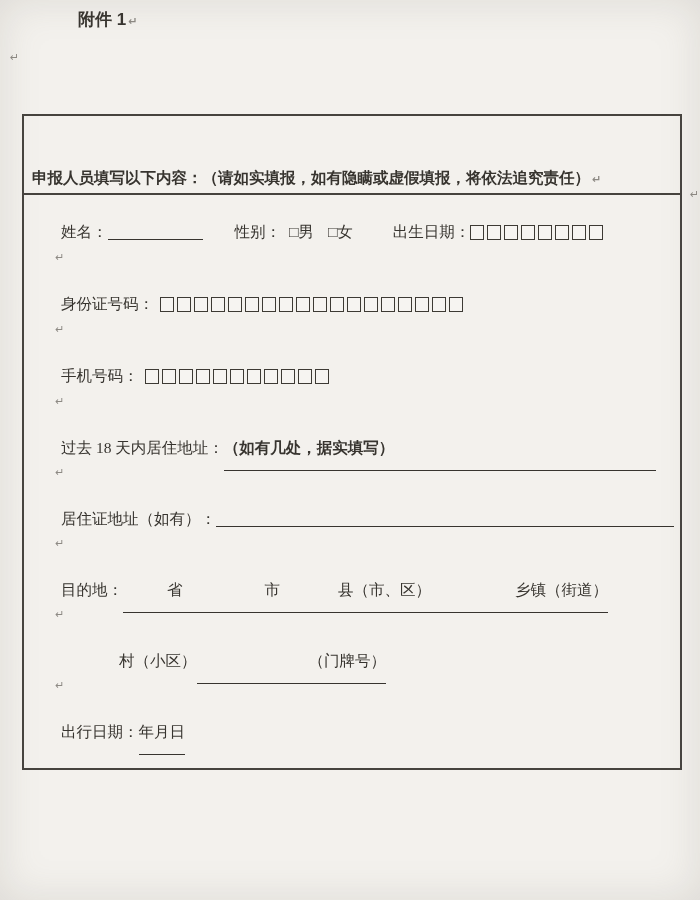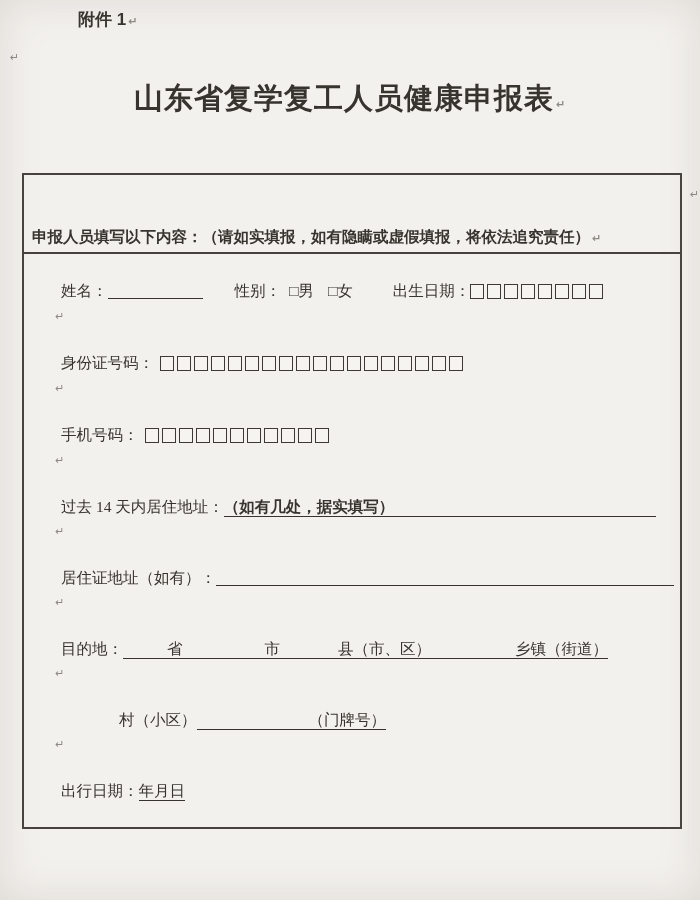--- a/index.html
+++ b/index.html
@@ -35,36 +35,35 @@
     font-weight:bold;font-size:15.5px;line-height:22px;
     padding:3px 8px 2px 8px;
     border-bottom:2px solid #46433e;
     white-space:pre-wrap;
     margin-top:48px;
   }
   .sec-body{padding:2px 6px 2px 6px;}
   .line{white-space:pre-wrap;font-size:15.5px;line-height:23px;}
   .sp{display:inline-block;height:2px;}
   .bl{display:inline-block;height:13px;border-bottom:1.4px solid #37342f;vertical-align:-3px;}
-  .ul{border-bottom:1.4px solid #37342f;padding-bottom:1px;text-align:right;}
+  .ul{border-bottom:1.4px solid #37342f;padding-bottom:14px;text-align:right;}
   .ul .sp{height:2px;}
   .hint{font-weight:bold;}
   .boxes{display:inline-block;vertical-align:-1px;}
   .cb{display:inline-block;width:12px;height:13px;border:1.5px solid #3d3a34;margin-right:3px;vertical-align:-2px;background:rgba(255,255,255,.25);}
   .rm{color:#8d8a84;font-size:11px;margin-left:2px;font-family:"DejaVu Sans",sans-serif;}
   .stray-rm{position:absolute;left:688px;top:188px;}
 </style>
 </head>
 <body>
 
 <div class="paper">
 
   <div class="attachment">附件 1<span class="rm">↵</span></div>
   <div class="lone-mark"><span class="rm">↵</span></div>
-  <div class="title">山东省复学复工人员健康申报表<span class="rm">↵</span></div>
 
   <span class="rm stray-rm">↵</span>
 
   <div class="form">
 
     <div class="sec-h">申报人员填写以下内容：（请如实填报，如有隐瞒或虚假填报，将依法追究责任）<span class="rm">↵</span></div>
 
     <div class="sec-body s1">
 
       <div class="line">
@@ -73,21 +72,21 @@
 
       <div class="line">
         <span>身份证号码：</span><span class="sp" style="width:6px"></span><span class="boxes"><span class="cb"></span><span class="cb"></span><span class="cb"></span><span class="cb"></span><span class="cb"></span><span class="cb"></span><span class="cb"></span><span class="cb"></span><span class="cb"></span><span class="cb"></span><span class="cb"></span><span class="cb"></span><span class="cb"></span><span class="cb"></span><span class="cb"></span><span class="cb"></span><span class="cb"></span><span class="cb"></span></span>
       <span class="rm">↵</span></div>
 
       <div class="line">
         <span>手机号码：</span><span class="sp" style="width:6px"></span><span class="boxes"><span class="cb"></span><span class="cb"></span><span class="cb"></span><span class="cb"></span><span class="cb"></span><span class="cb"></span><span class="cb"></span><span class="cb"></span><span class="cb"></span><span class="cb"></span><span class="cb"></span></span>
       <span class="rm">↵</span></div>
 
       <div class="line">
-        <span>过去 14 天内居住地址：</span><span class="ul"><span class="hint">（如有几处，据实填写）</span><span class="sp" style="width:262px"></span></span>
+        <span>过去 18 天内居住地址：</span><span class="ul"><span class="hint">（如有几处，据实填写）</span><span class="sp" style="width:262px"></span></span>
       <span class="rm">↵</span></div>
 
 
       <div class="line">
         <span>居住证地址（如有）：</span><span class="bl" style="width:458px"></span>
       <span class="rm">↵</span></div>
 
 
       <div class="line">
         <span>目的地：</span><span class="ul"><span class="sp" style="width:44px"></span><span>省</span><span class="sp" style="width:82px"></span><span>市</span><span class="sp" style="width:58px"></span><span>县（市、区）</span><span class="sp" style="width:84px"></span><span>乡镇（街道）</span></span>

